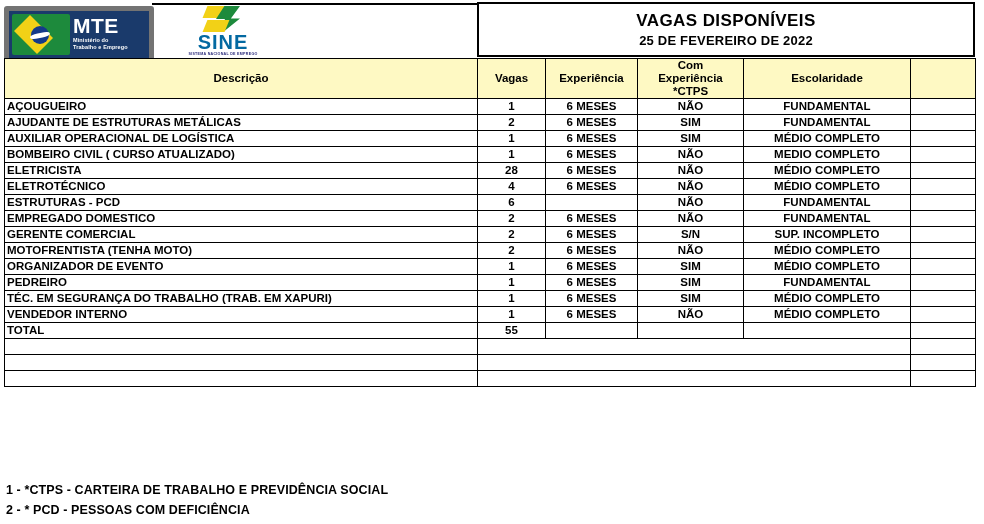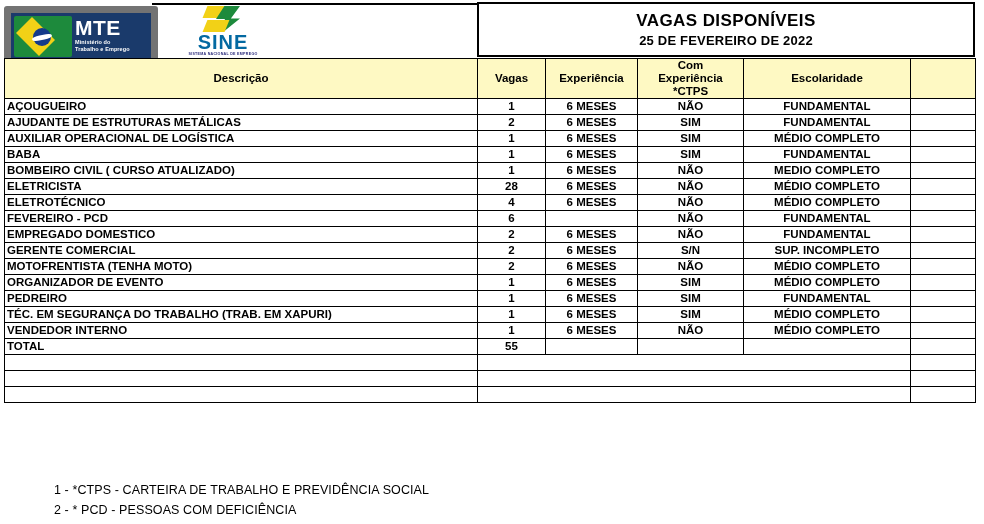--- a/index.html
+++ b/index.html
@@ -24,21 +24,21 @@
   .header-band {
     position: absolute;
     left: 0; top: 0;
     width: 984px; height: 58px;
   }
   .logo-mte {
     position: absolute;
     left: 4px; top: 6px;
     width: 140px; height: 48px;
     background: #1a3a6b;
-    border: 7px solid #737373;
+    border: 5px solid #737373;
     border-radius: 3px;
     overflow: hidden;
   }
   .flag {
     position: absolute;
     left: 3px; top: 3px;
     width: 58px; height: 41px;
   }
   .flag .fg-green {
     position: absolute; left: 0; top: 0; width: 58px; height: 41px;
@@ -205,25 +205,24 @@
   }
 
   
   .footnotes {
     position: absolute;
     left: 6px; top: 480px;
     width: 600px;
   }
   .footnote {
     font-size: 12.5px;
-    font-weight: normal;
+    font-weight: bold;
     line-height: 20px;
     letter-spacing: 0.1px;
     white-space: nowrap;
-    margin-left: 48px;
   }
 </style>
 </head>
 <body>
 
 <div class="page">
 
   <div class="header-band">
 
     <div class="top-rule"></div>
@@ -292,28 +291,20 @@
         </tr>
         <tr>
           <td class="c-desc">AUXILIAR OPERACIONAL DE LOGÍSTICA</td>
           <td class="c-vagas">1</td>
           <td class="c-exp">6 MESES</td>
           <td class="c-ctps">SIM</td>
           <td class="c-esc">MÉDIO COMPLETO</td>
           <td class="c-last"></td>
         </tr>
         <tr>
-          <td class="c-desc">BABA</td>
-          <td class="c-vagas">1</td>
-          <td class="c-exp">6 MESES</td>
-          <td class="c-ctps">SIM</td>
-          <td class="c-esc">FUNDAMENTAL</td>
-          <td class="c-last"></td>
-        </tr>
-        <tr>
           <td class="c-desc">BOMBEIRO CIVIL ( CURSO ATUALIZADO)</td>
           <td class="c-vagas">1</td>
           <td class="c-exp">6 MESES</td>
           <td class="c-ctps">NÃO</td>
           <td class="c-esc">MEDIO COMPLETO</td>
           <td class="c-last"></td>
         </tr>
         <tr>
           <td class="c-desc">ELETRICISTA</td>
           <td class="c-vagas">28</td>
@@ -324,21 +315,21 @@
         </tr>
         <tr>
           <td class="c-desc">ELETROTÉCNICO</td>
           <td class="c-vagas">4</td>
           <td class="c-exp">6 MESES</td>
           <td class="c-ctps">NÃO</td>
           <td class="c-esc">MÉDIO COMPLETO</td>
           <td class="c-last"></td>
         </tr>
         <tr>
-          <td class="c-desc">FEVEREIRO  - PCD</td>
+          <td class="c-desc">ESTRUTURAS  - PCD</td>
           <td class="c-vagas">6</td>
           <td class="c-exp"></td>
           <td class="c-ctps">NÃO</td>
           <td class="c-esc">FUNDAMENTAL</td>
           <td class="c-last"></td>
         </tr>
         <tr>
           <td class="c-desc">EMPREGADO DOMESTICO</td>
           <td class="c-vagas">2</td>
           <td class="c-exp">6 MESES</td>

